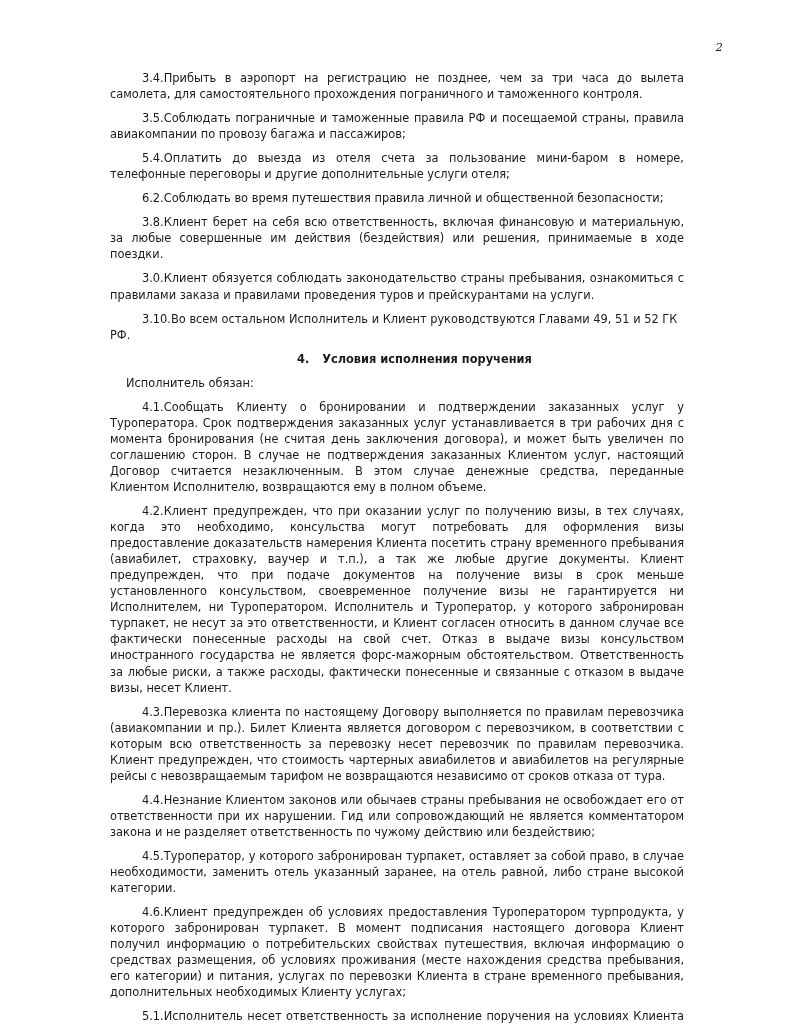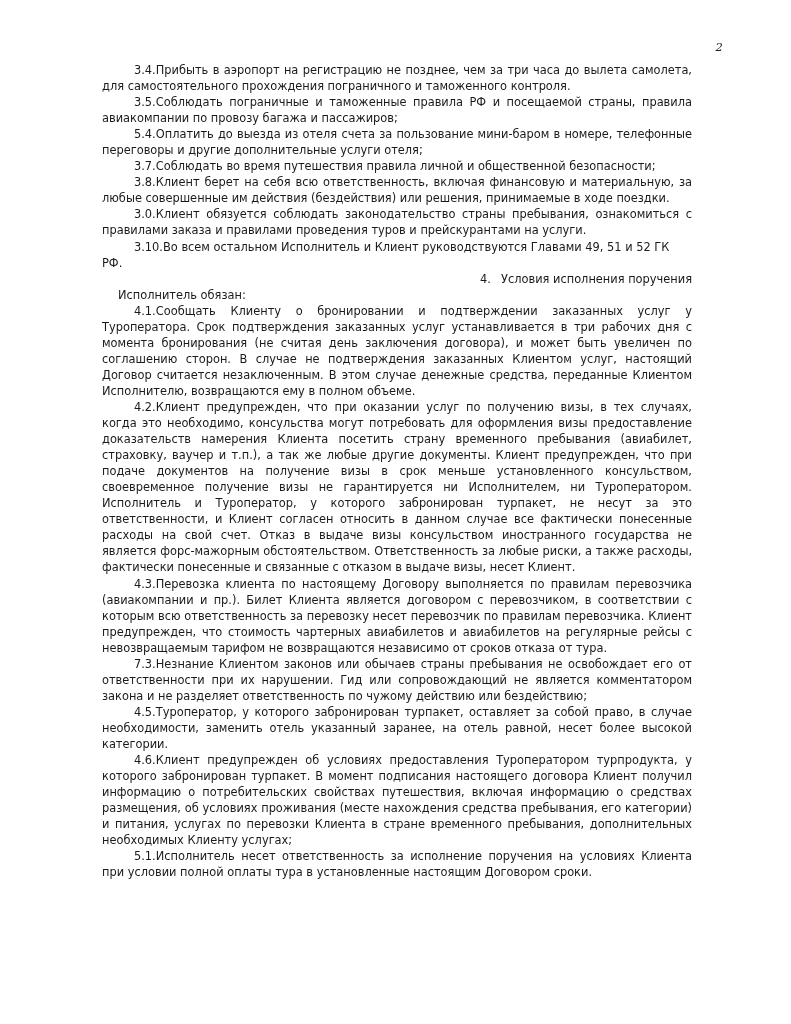--- a/index.html
+++ b/index.html
@@ -36,44 +36,44 @@
     color: #222;
     letter-spacing: 0.2px;
   }
   .body-block {
     position: absolute;
     left: 102px;
     top: 62px;
     width: 590px;
   }
   p {
-    margin: 0;
+    margin: 8px;
     padding: 0;
     font-size: 11.4px;
     line-height: 16.05px;
     color: #1a1a1a;
     -webkit-font-smoothing: antialiased;
   }
   p.just {
     text-align: justify;
     text-justify: inter-word;
     text-indent: 16px;
   }
   p.left {
     text-align: left;
     text-indent: 16px;
   }
   p.noind {
     text-align: left;
     text-indent: 16px;
   }
   p.heading {
-    text-align: right;
+    text-align: center;
     text-indent: 16px;
-    font-weight: normal;
+    font-weight: bold;
     font-size: 11.4px;
   }
   .num {
     display: inline-block;
     min-width: 34px;
   }
   .num-wide {
     display: inline-block;
     min-width: 38px;
   }
@@ -86,28 +86,28 @@
 <body>
 
 <div class="page">
 
   <div class="page-number">2</div>
 
   <div class="body-block">
       <p class="just"><span class="num">3.4.</span><span>Прибыть в аэропорт на регистрацию не позднее, чем за три часа до вылета самолета, для самостоятельного прохождения пограничного и таможенного контроля.</span></p>
       <p class="just"><span class="num">3.5.</span><span>Соблюдать пограничные и таможенные правила РФ и посещаемой страны, правила авиакомпании по провозу багажа и пассажиров;</span></p>
       <p class="just"><span class="num">5.4.</span><span>Оплатить до выезда из отеля счета за пользование  мини-баром в номере, телефонные переговоры и другие дополнительные услуги отеля;</span></p>
-      <p class="left"><span class="num">3.7.</span><span>Соблюдать во время путешествия правила личной и общественной безопасности;</span></p>
+      <p class="left"><span class="num">6.2.</span><span>Соблюдать во время путешествия правила личной и общественной безопасности;</span></p>
       <p class="just"><span class="num">3.8.</span><span>Клиент берет на себя всю ответственность, включая финансовую и материальную, за любые совершенные им действия (бездействия) или решения, принимаемые в ходе поездки.</span></p>
       <p class="just"><span class="num">3.0.</span><span>Клиент обязуется соблюдать законодательство страны пребывания, ознакомиться с правилами заказа и правилами проведения туров и прейскурантами на услуги.</span></p>
       <p class="left"><span class="num-wide">3.10.</span><span>Во всем остальном Исполнитель и Клиент руководствуются Главами 49, 51 и 52 ГК РФ.</span></p>
       <p class="heading"><span class="num">4.</span><span class="hspace"></span><span>Условия исполнения поручения</span></p>
       <p class="noind"><span>Исполнитель обязан:</span></p>
       <p class="just"><span class="num">4.1.</span><span>Сообщать Клиенту о бронировании и подтверждении заказанных услуг у Туроператора. Срок подтверждения заказанных услуг устанавливается в три рабочих дня с момента бронирования (не считая день заключения договора), и может быть увеличен по соглашению сторон. В случае не подтверждения заказанных Клиентом услуг, настоящий Договор считается незаключенным. В этом случае денежные средства, переданные Клиентом Исполнителю, возвращаются ему в полном объеме.</span></p>
       <p class="just"><span class="num">4.2.</span><span>Клиент предупрежден, что при оказании услуг по получению визы, в тех случаях, когда это необходимо, консульства могут потребовать для оформления визы предоставление доказательств намерения Клиента посетить страну временного пребывания (авиабилет, страховку, ваучер и т.п.), а так же любые другие документы. Клиент предупрежден, что при подаче документов на получение визы в срок меньше установленного консульством, своевременное получение визы не гарантируется ни Исполнителем, ни Туроператором. Исполнитель и Туроператор, у которого забронирован турпакет, не несут за это ответственности, и Клиент согласен относить в данном случае все фактически понесенные расходы на свой счет. Отказ в выдаче визы консульством иностранного государства не является форс-мажорным обстоятельством. Ответственность за любые риски, а также расходы, фактически понесенные и связанные с отказом в выдаче визы, несет Клиент.</span></p>
       <p class="just"><span class="num">4.3.</span><span>Перевозка клиента по настоящему Договору выполняется по правилам перевозчика (авиакомпании и пр.). Билет Клиента является договором с перевозчиком, в соответствии с которым всю ответственность за перевозку несет перевозчик по правилам перевозчика. Клиент предупрежден, что стоимость чартерных авиабилетов и авиабилетов на регулярные рейсы с невозвращаемым тарифом не возвращаются независимо от сроков отказа от тура.</span></p>
-      <p class="just"><span class="num">7.3.</span><span>Незнание Клиентом законов или обычаев страны пребывания не освобождает его от ответственности при их нарушении. Гид или сопровождающий не является комментатором закона и не разделяет ответственность по чужому действию или бездействию;</span></p>
-      <p class="just"><span class="num">4.5.</span><span>Туроператор, у которого забронирован турпакет, оставляет за собой право, в случае необходимости, заменить отель указанный заранее, на отель равной, несет более высокой категории.</span></p>
+      <p class="just"><span class="num">4.4.</span><span>Незнание Клиентом законов или обычаев страны пребывания не освобождает его от ответственности при их нарушении. Гид или сопровождающий не является комментатором закона и не разделяет ответственность по чужому действию или бездействию;</span></p>
+      <p class="just"><span class="num">4.5.</span><span>Туроператор, у которого забронирован турпакет, оставляет за собой право, в случае необходимости, заменить отель указанный заранее, на отель равной, либо стране высокой категории.</span></p>
       <p class="just"><span class="num">4.6.</span><span>Клиент предупрежден об условиях предоставления Туроператором турпродукта, у которого забронирован турпакет. В момент подписания настоящего договора Клиент получил информацию о потребительских свойствах путешествия, включая информацию о средствах размещения, об условиях проживания (месте нахождения средства пребывания, его категории) и питания, услугах по перевозки Клиента в стране временного пребывания, дополнительных необходимых Клиенту услугах;</span></p>
       <p class="just"><span class="num">5.1.</span><span>Исполнитель несет ответственность за исполнение поручения на условиях Клиента при условии полной оплаты тура в установленные настоящим Договором сроки.</span></p>
     </div>
 
 </div>
 
 </body></html>

